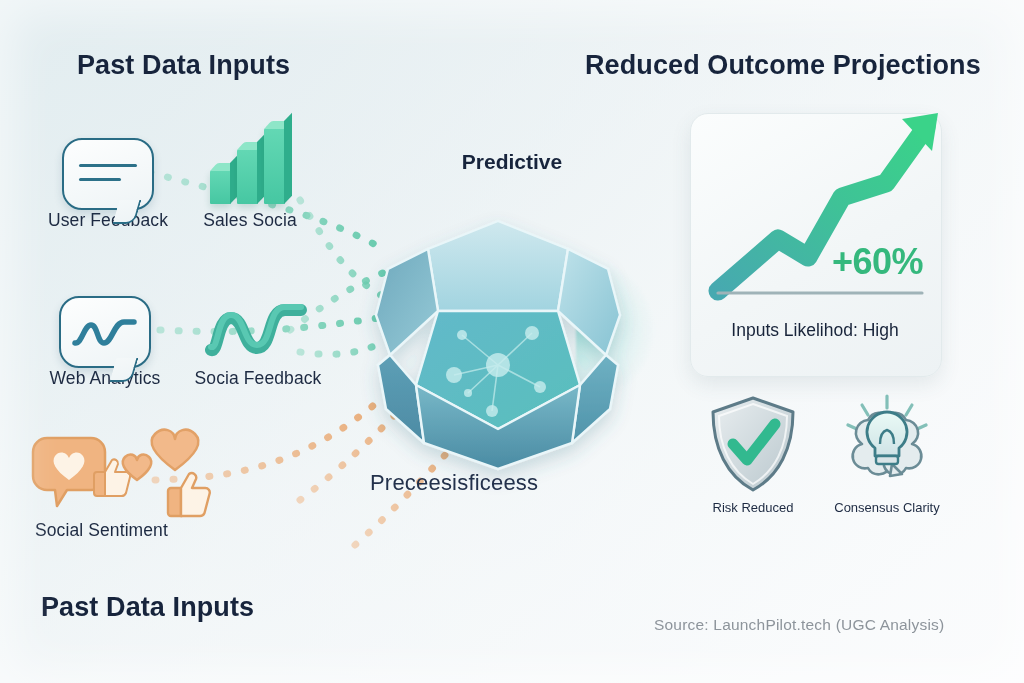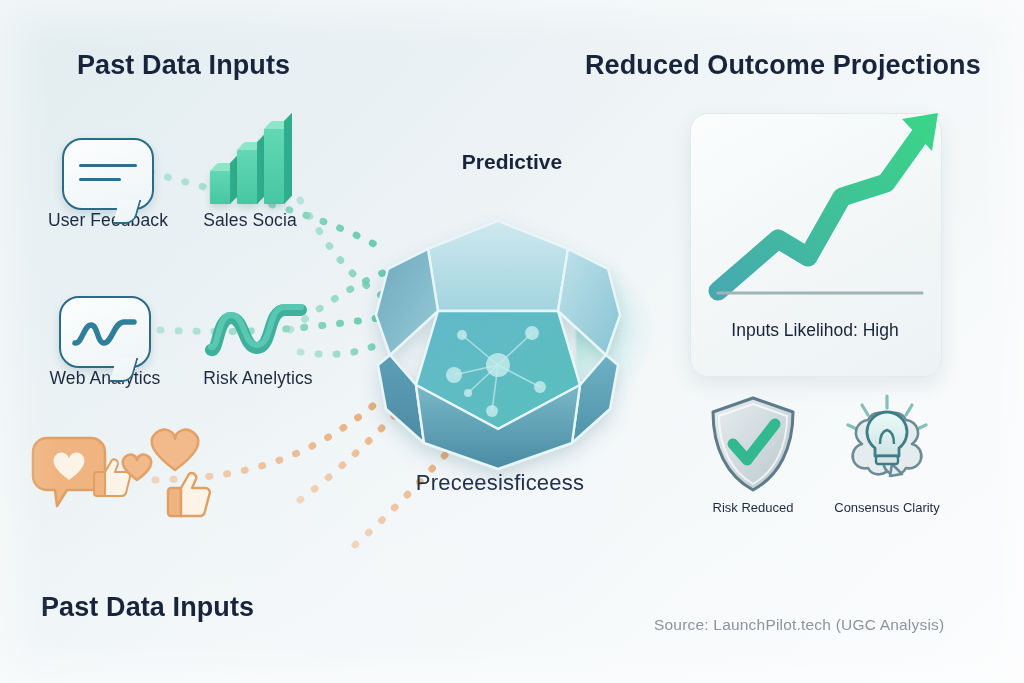--- a/index.html
+++ b/index.html
@@ -76,21 +76,21 @@
 
   
   .sq-svg{display:block;}
 
   
   #engine-title{
     position:absolute;left:378px;top:145px;width:268px;text-align:center;
     font-size:21px;line-height:33px;font-weight:600;color:#17243c;
   }
   #engine-sub{
-    position:absolute;left:370px;top:470px;width:260px;text-align:center;
+    position:absolute;left:370px;top:470px;width:260px;
     font-size:22px;font-weight:500;color:#23314b;letter-spacing:.2px;
   }
   #poly{position:absolute;left:372px;top:215px;width:252px;height:258px;}
 
   #beam{
     position:absolute;left:576px;top:250px;width:170px;height:160px;
     background:radial-gradient(60% 60% at 0% 50%, rgba(120,215,205,.55) 0%, rgba(165,228,222,.28) 45%, rgba(255,255,255,0) 78%);
     filter:blur(1px);pointer-events:none;
   }
 
@@ -183,21 +183,21 @@
     <div class="lbl">Web Analytics</div>
   </div>
 
   <div class="node" style="left:178px;top:276px;width:160px">
     <div class="icon-wrap">
       <svg width="110" height="70" viewBox="0 0 110 70" style="margin-bottom:6px">
         <path d="M8,58 C16,60 14,26 28,26 C42,26 40,56 54,56 C70,56 64,18 82,18 L98,18" fill="none" stroke="#3fb09c" stroke-width="12" stroke-linecap="round" stroke-linejoin="round"></path>
         <path d="M8,55 C16,57 14,23 28,23 C42,23 40,53 54,53 C70,53 64,15 82,15 L98,15" fill="none" stroke="#5ecdb6" stroke-width="6" stroke-linecap="round" stroke-linejoin="round" opacity=".85"></path>
       </svg>
     </div>
-    <div class="lbl">Risk Anelytics</div>
+    <div class="lbl">Socia Feedback</div>
   </div>
 
   <div class="node" style="left:25px;top:428px;width:200px">
     <div class="icon-wrap">
       <svg width="200" height="96" viewBox="0 0 200 96">
 
         <path d="M22,14 h44 a14,14 0 0 1 14,14 v24 a14,14 0 0 1 -14,14 h-24 l-10,16 -2,-16 h-8 a14,14 0 0 1 -14,-14 v-24 a14,14 0 0 1 14,-14 z" fill="#f0b481" stroke="#e09f63" stroke-width="2.5" stroke-linejoin="round"></path>
         <path d="M44,56 C30,46 26,38 30,32 C34,26 42,28 44,34 C46,28 54,26 58,32 C62,38 58,46 44,56 z" fill="#fdf3e6"></path>
 
         <g transform="translate(66,34)">
@@ -208,20 +208,21 @@
         <path d="M150,46 C128,30 122,18 130,10 C138,2 149,6 150,15 C151,6 162,2 170,10 C178,18 172,30 150,46 z" fill="#f2b98a" stroke="#e2a167" stroke-width="2.5" stroke-linejoin="round"></path>
 
         <path d="M112,56 C98,46 95,38 100,33 C105,28 111,31 112,36 C113,31 119,28 124,33 C129,38 126,46 112,56 z" fill="#f2b98a" stroke="#e2a167" stroke-width="2.5" stroke-linejoin="round"></path>
 
         <g transform="translate(142,48)">
           <path d="M4,16 h10 v28 h-10 a3,3 0 0 1 -3,-3 v-22 a3,3 0 0 1 3,-3 z" fill="#f0b481" stroke="#e09f63" stroke-width="2.4"></path>
           <path d="M14,16 l8,-14 a4.5,4.5 0 0 1 7,5 l-4,9 h13 a4.5,4.5 0 0 1 4.5,6 l-5,19 a5,5 0 0 1 -5,3 h-18.5 z" fill="#fdf3e6" stroke="#e09f63" stroke-width="2.4" stroke-linejoin="round"></path>
         </g>
       </svg>
     </div>
+    <div class="lbl" style="text-align:left;padding-left:10px">Social Sentiment</div>
   </div>
 
   <div id="engine-title">
     <div>Predictive</div>
   </div>
 
   <div id="beam"></div>
 
   <svg id="poly" viewBox="0 0 252 258">
     <defs>
@@ -289,20 +290,21 @@
       <linearGradient id="arrowG" x1="0" y1="1" x2="1" y2="0">
         <stop offset="0%" stop-color="#47a9b0"></stop>
         <stop offset="55%" stop-color="#3fc297"></stop>
         <stop offset="100%" stop-color="#3ad389"></stop>
       </linearGradient>
     </defs>
     <path d="M28,186 L88,134 L118,152 L152,92 L196,78 L236,22" fill="none" stroke="url(#arrowG)" stroke-width="19" stroke-linecap="round" stroke-linejoin="round"></path>
     <path d="M212,14 L248,8 L242,46 Z" fill="#3ad389"></path>
     <line x1="28" y1="188" x2="232" y2="188" stroke="#9fb3b8" stroke-width="3.2" stroke-linecap="round"></line>
   </svg>
+  <div id="card-metric">+60%</div>
   <div id="card-caption">Inputs Likelihod: High</div>
 
   <div class="out" style="left:678px;top:392px">
     <div class="ic">
       <svg width="96" height="104" viewBox="0 0 96 104">
         <defs>
           <linearGradient id="shG" x1="0" y1="0" x2="1" y2="1">
             <stop offset="0%" stop-color="#e9eef0"></stop>
               <stop offset="100%" stop-color="#b9c7cd"></stop>
           </linearGradient>

